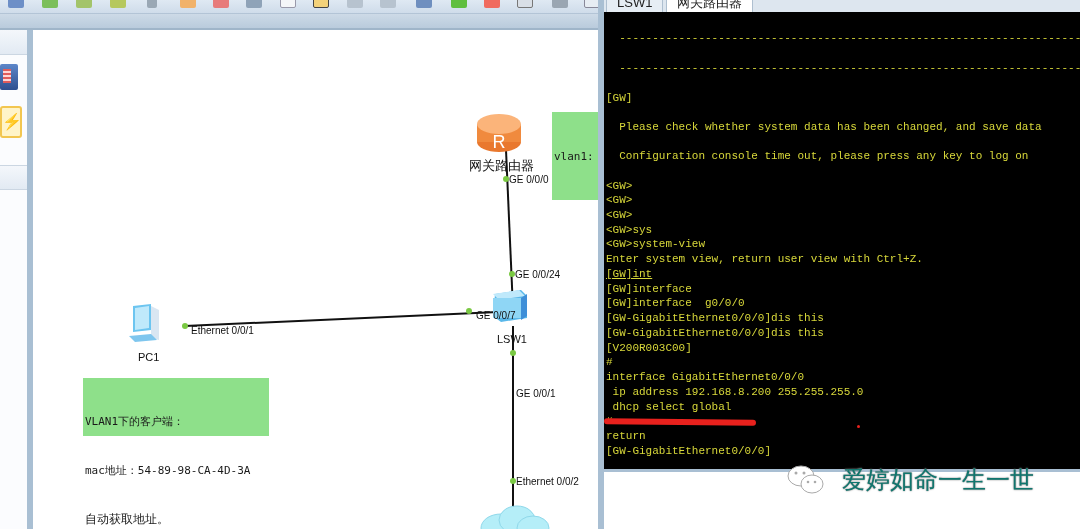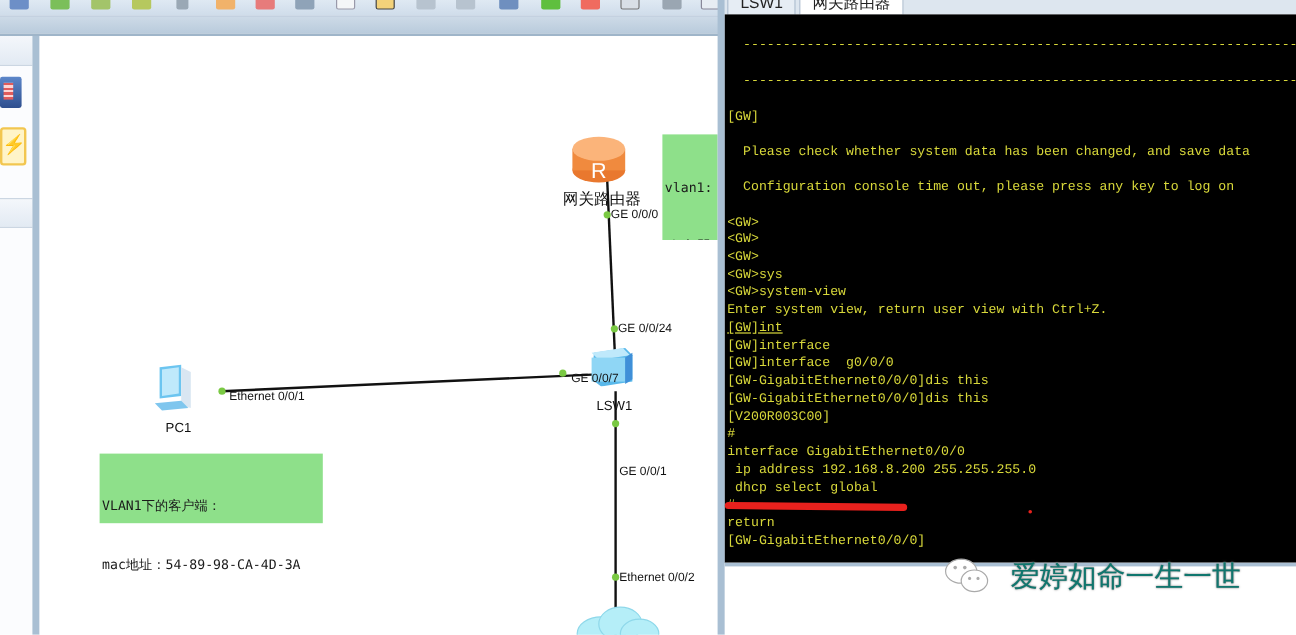--- a/index.html
+++ b/index.html
@@ -128,20 +128,21 @@
         <polygon points="4,34 26,32 32,38 10,40" fill="#7fc6ee"></polygon>
       </svg>
     </div>
     <div class="dot" style="left:149px;top:293px;"></div>
     <div class="lbl" style="left:158px;top:295px;">Ethernet 0/0/1</div>
     <div class="lbl" style="left:105px;top:321px;font-size:11px;">PC1</div>
 
     <div class="note" style="left:50px;top:348px;width:186px;height:58px;padding:1px 2px;font-size:10px;line-height:13px;">
       <div style="font-size:11px;">VLAN1下的客户端：</div>
       <div style="font-size:11px;">mac地址：54-89-98-CA-4D-3A</div>
+      <div style="font-size:12px;">自动获取地址。</div>
     </div>
 
     <div class="dot" style="left:477px;top:448px;"></div>
     <div class="lbl" style="left:483px;top:446px;">Ethernet 0/0/2</div>
     <div style="position:absolute;left:446px;top:472px;width:72px;height:30px;">
       <svg width="72" height="30">
         <ellipse cx="22" cy="26" rx="20" ry="14" fill="#b5eef8" stroke="#8fd8ea"></ellipse>
         <ellipse cx="38" cy="18" rx="18" ry="14" fill="#b5eef8" stroke="#8fd8ea"></ellipse>
         <ellipse cx="54" cy="26" rx="16" ry="12" fill="#b5eef8" stroke="#8fd8ea"></ellipse>
       </svg>

